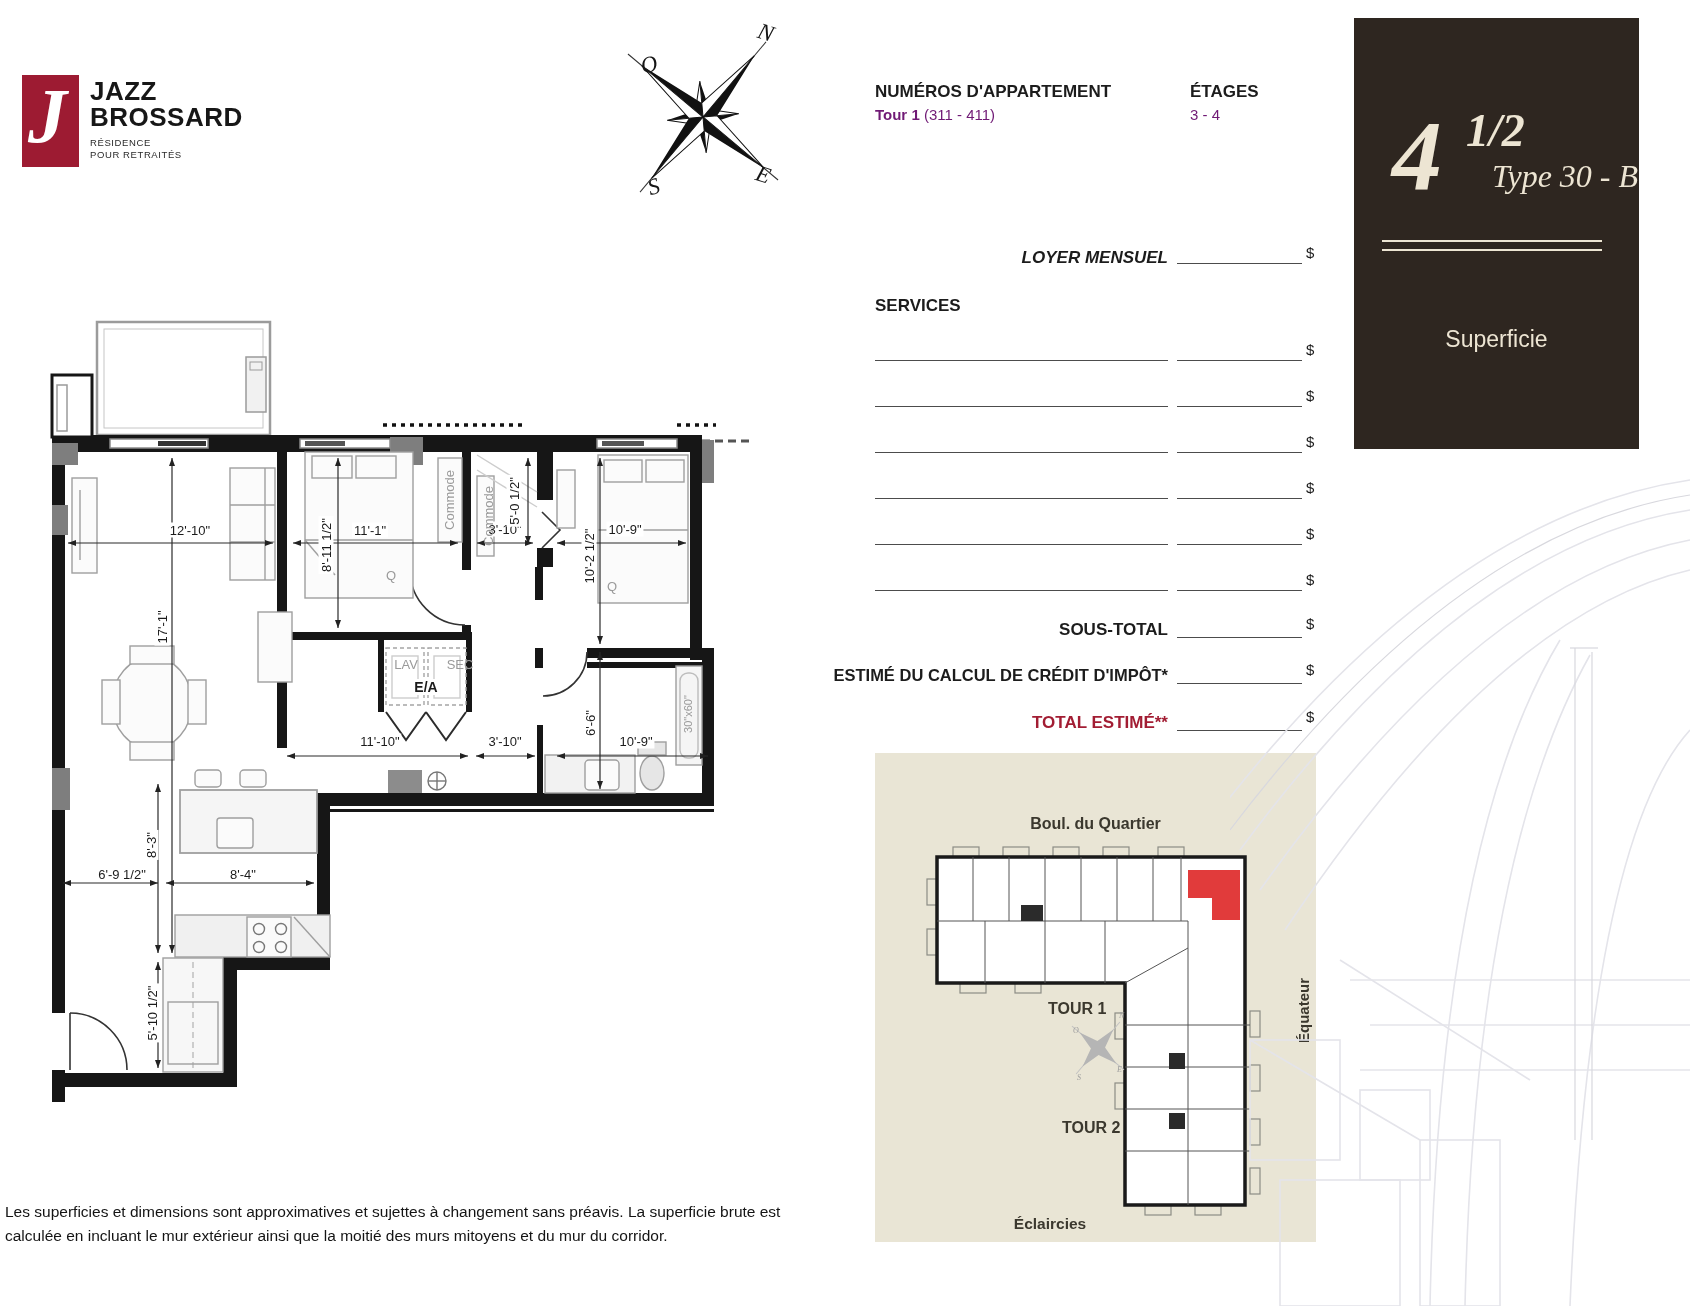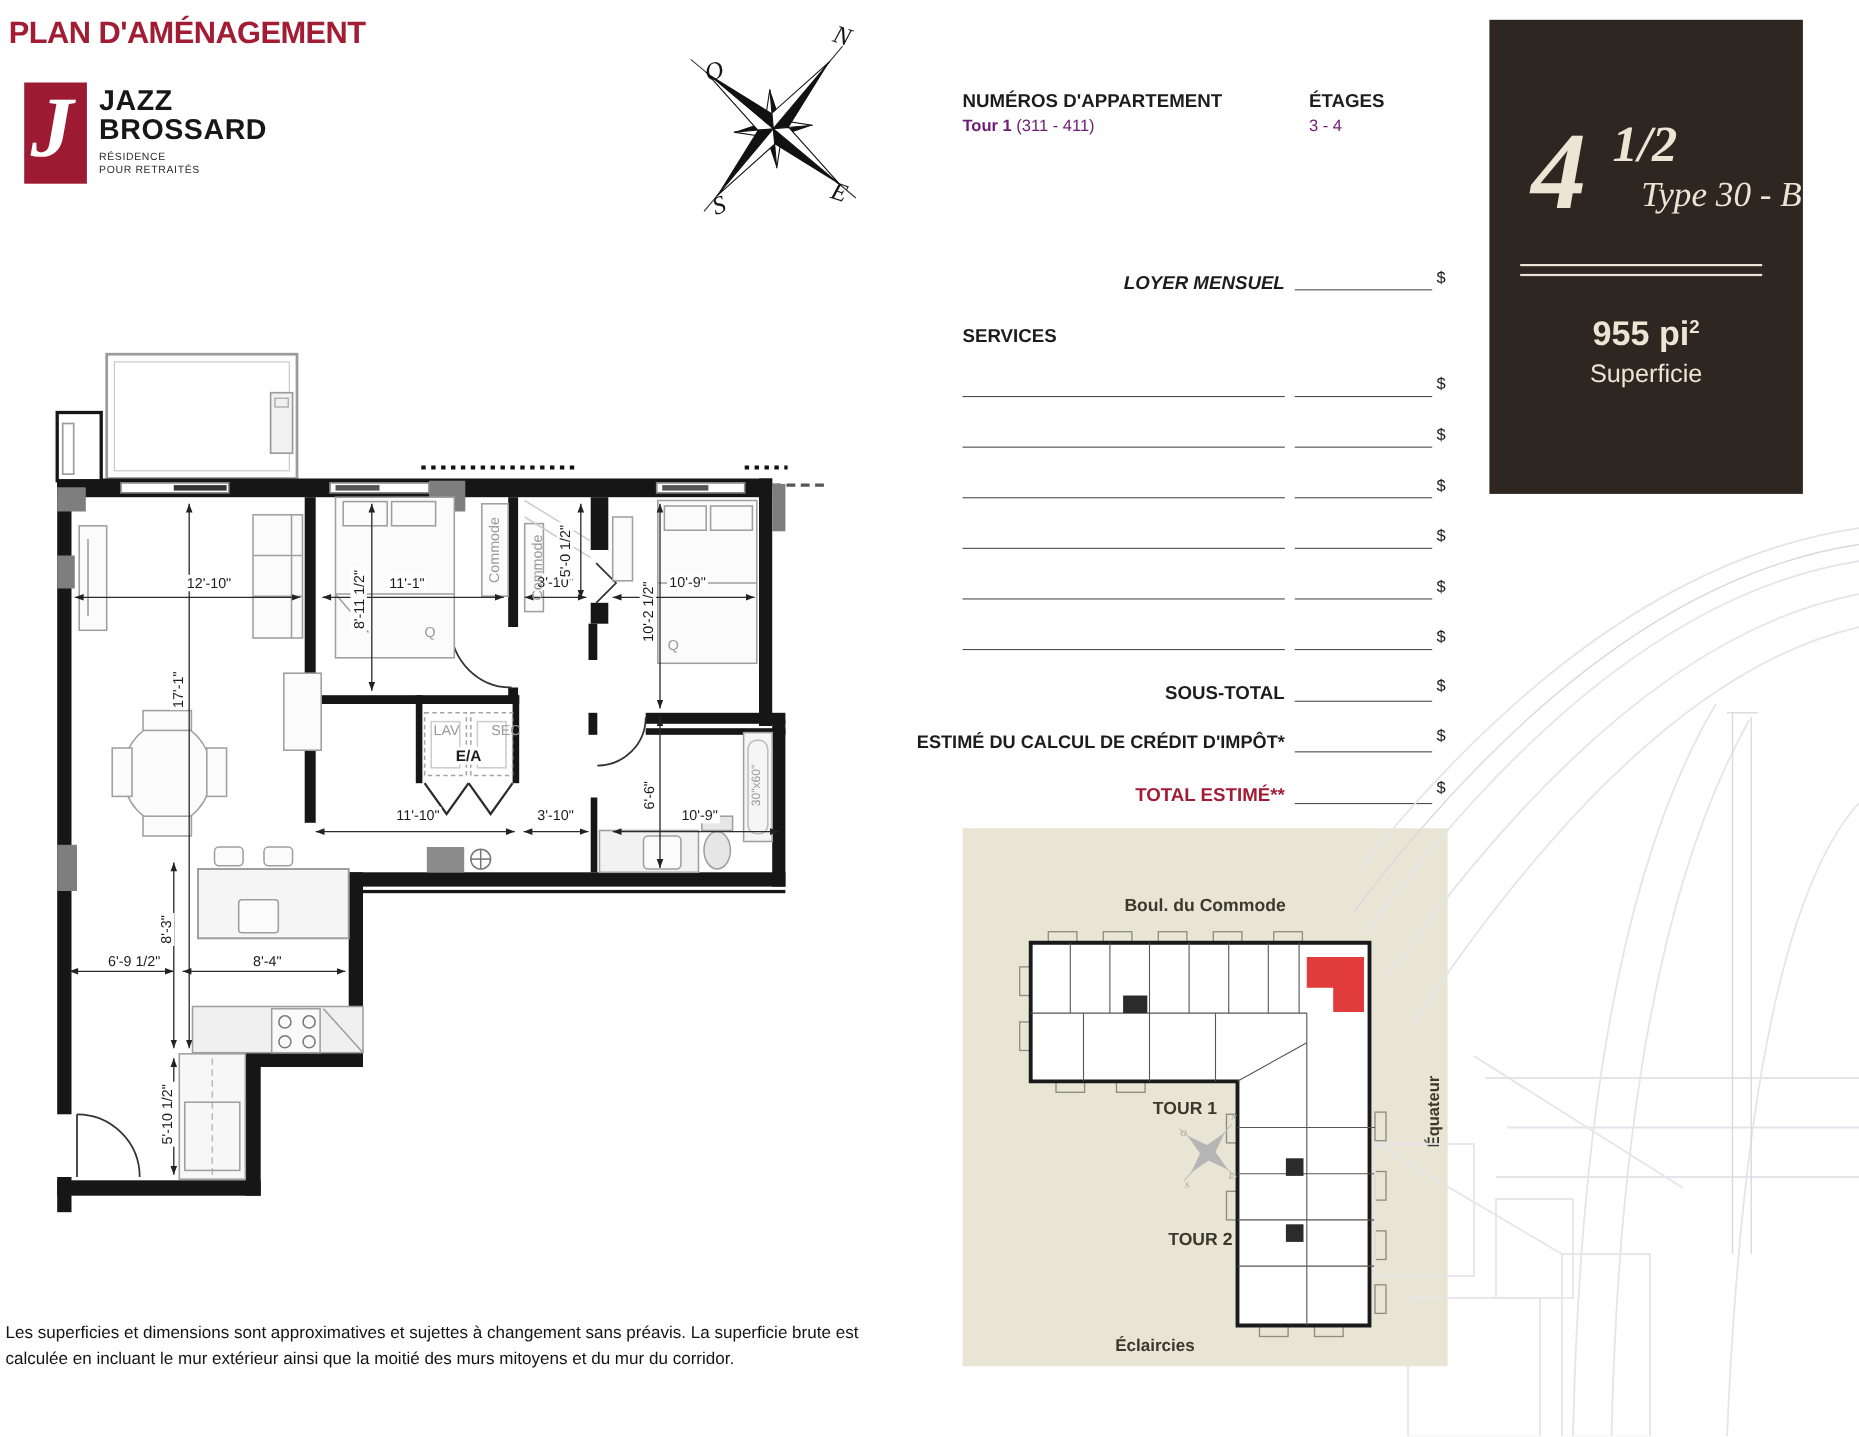--- a/index.html
+++ b/index.html
@@ -57,21 +57,20 @@
             font-weight:bold;color:#A21D33;letter-spacing:-.3px;}
   .kp-street{position:absolute;font-size:16px;font-weight:bold;color:#3b382e;white-space:nowrap;}
   .mini-c{position:absolute;font-family:"Liberation Serif",serif;font-style:italic;
           font-size:8px;color:#9f9f9f;}
 </style>
 </head>
 <body>
 
 <div class="page">
 
-  <div class="main-title">PLAN D'AMÉNAGEMENT</div>
 
   <div>
     <div class="logo-square">
       <span class="logo-j">J</span>
     </div>
     <div class="logo-name" style="top:78px;">JAZZ</div>
     <div class="logo-name" style="top:104px;">BROSSARD</div>
     <div class="logo-sub" style="top:137px;">RÉSIDENCE</div>
     <div class="logo-sub" style="top:149px;">POUR RETRAITÉS</div>
   </div>
@@ -322,28 +321,25 @@
 
   <div class="lbl-b17 ralign red" style="left:868px;top:713px;width:300px;">TOTAL ESTIMÉ**</div>
   <div class="rule" style="left:1177px;top:730px;width:125px;"></div>
   <span class="dollar" style="top:708px;">$</span>
 
   <div class="unit-panel">
     <span class="u-size">4</span>
     <span class="u-frac">1/2</span>
     <span class="u-type">Type 30 - B</span>
     <div class="u-rule"></div>
-    <div class="u-area">
-      <span>955 pi</span><sup>2</sup>
-    </div>
     <div class="u-sup">Superficie</div>
   </div>
 
   <div class="keyplan">
-    <div class="kp-street" style="left:0;top:62px;width:441px;text-align:center;">Boul. du Commode</div>
+    <div class="kp-street" style="left:0;top:62px;width:441px;text-align:center;">Boul. du Quartier</div>
 
     <svg class="abs" style="left:0;top:0;" width="441" height="489" viewBox="0 0 441 489">
 
       <g stroke="#8c8c85" stroke-width="1.2" fill="#E9E5D5">
         <rect x="78" y="94" width="26" height="10"></rect>
           <rect x="128" y="94" width="26" height="10"></rect>
         <rect x="178" y="94" width="26" height="10"></rect>
           <rect x="228" y="94" width="26" height="10"></rect>
         <rect x="283" y="94" width="26" height="10"></rect>
         <rect x="52" y="126" width="10" height="26"></rect>

